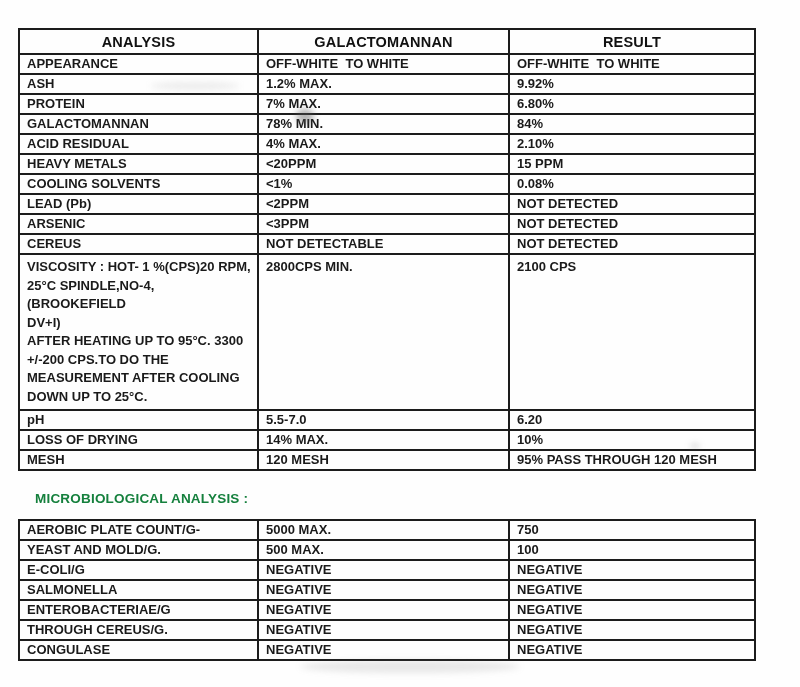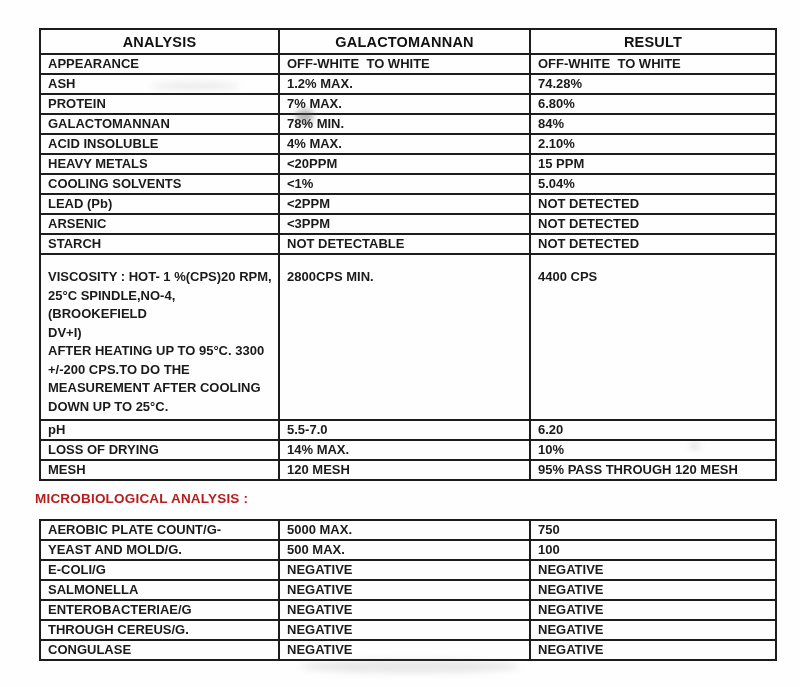--- a/index.html
+++ b/index.html
@@ -7,44 +7,44 @@
     width:800px; height:687px;
     background:#f8f7f5;
     font-family:"Liberation Sans", sans-serif;
     position:relative; overflow:hidden;
     color:#171717;
   }
   .sheet { position:absolute; inset:0; background:#fefefe; }
 
   table {
     border-collapse:collapse; table-layout:fixed;
-    position:absolute; left:39px; width:736px;
+    position:absolute; left:18px; width:736px;
     background:transparent;
   }
   #tbl-main  { top:28px; }
   #tbl-micro { top:519px; }
 
   th, td { border:2px solid #1c1c1c; }
   th {
     height:21px; font-size:14.5px; font-weight:bold;
     text-align:center; letter-spacing:.2px; color:#111;
   }
   td {
     font-size:13px; font-weight:bold; color:#1a1a1a;
     height:16px; line-height:16px;
     padding:1px 4px 1px 7px;
     vertical-align:middle;
     white-space:pre-wrap;
     overflow:hidden;
   }
-  tr.tall td { vertical-align:top; line-height:18.5px; padding-top:13px; padding-bottom:3px; }
+  tr.tall td { vertical-align:top; line-height:18.5px; padding-top:3px; padding-bottom:3px; }
 
   .section-heading {
     position:absolute; left:35px; top:491px;
-    font-size:13.5px; font-weight:bold; letter-spacing:.2px; color:#b91c1c;
+    font-size:13.5px; font-weight:bold; letter-spacing:.2px; color:#15803d;
   }
 
   
   .artifact { position:absolute; border-radius:50%; filter:blur(3px); pointer-events:none; }
   #art-percent { left:296px; top:109px; width:18px; height:14px; background:rgba(90,90,90,.45); }
   #art-bottom  { left:300px; top:660px; width:220px; height:13px; background:rgba(120,120,120,.16); }
   #art-header  { left:150px; top:82px;  width:90px;  height:8px;  background:rgba(130,130,130,.14); }
   #art-right   { left:690px; top:443px; width:10px;  height:6px;  background:rgba(110,110,110,.25); }
 </style>
 </head>
@@ -67,72 +67,72 @@
     </thead>
     <tbody>
       <tr>
         <td>APPEARANCE</td>
         <td>OFF-WHITE  TO WHITE</td>
         <td>OFF-WHITE  TO WHITE</td>
       </tr>
       <tr>
         <td>ASH</td>
         <td>1.2% MAX.</td>
-        <td>74.28%</td>
+        <td>9.92%</td>
       </tr>
       <tr>
         <td>PROTEIN</td>
         <td>7% MAX.</td>
         <td>6.80%</td>
       </tr>
       <tr>
         <td>GALACTOMANNAN</td>
         <td>78% MIN.</td>
         <td>84%</td>
       </tr>
       <tr>
-        <td>ACID INSOLUBLE</td>
+        <td>ACID RESIDUAL</td>
         <td>4% MAX.</td>
         <td>2.10%</td>
       </tr>
       <tr>
         <td>HEAVY METALS</td>
         <td>&lt;20PPM</td>
         <td>15 PPM</td>
       </tr>
       <tr>
         <td>COOLING SOLVENTS</td>
         <td>&lt;1%</td>
-        <td>5.04%</td>
+        <td>0.08%</td>
       </tr>
       <tr>
         <td>LEAD (Pb)</td>
         <td>&lt;2PPM</td>
         <td>NOT DETECTED</td>
       </tr>
       <tr>
         <td>ARSENIC</td>
         <td>&lt;3PPM</td>
         <td>NOT DETECTED</td>
       </tr>
       <tr>
-        <td>STARCH</td>
+        <td>CEREUS</td>
         <td>NOT DETECTABLE</td>
         <td>NOT DETECTED</td>
       </tr>
       <tr class="tall">
         <td>VISCOSITY : HOT- 1 %(CPS)20 RPM,
 25°C SPINDLE,NO-4,(BROOKEFIELD
 DV+I)
 AFTER HEATING UP TO 95°C. 3300
 +/-200 CPS.TO DO THE
 MEASUREMENT AFTER COOLING
 DOWN UP TO 25°C.</td>
         <td>2800CPS MIN.</td>
-        <td>4400 CPS</td>
+        <td>2100 CPS</td>
       </tr>
       <tr>
         <td>pH</td>
         <td>5.5-7.0</td>
         <td>6.20</td>
       </tr>
       <tr>
         <td>LOSS OF DRYING</td>
         <td>14% MAX.</td>
         <td>10%</td>

